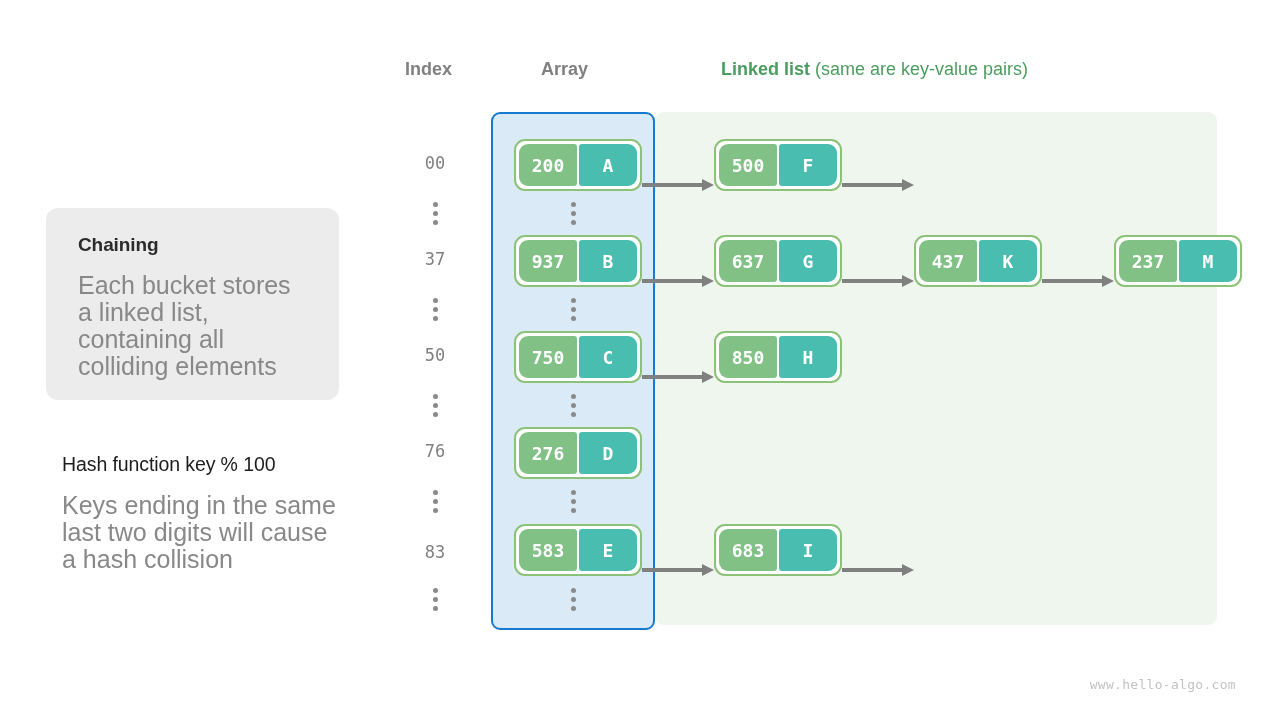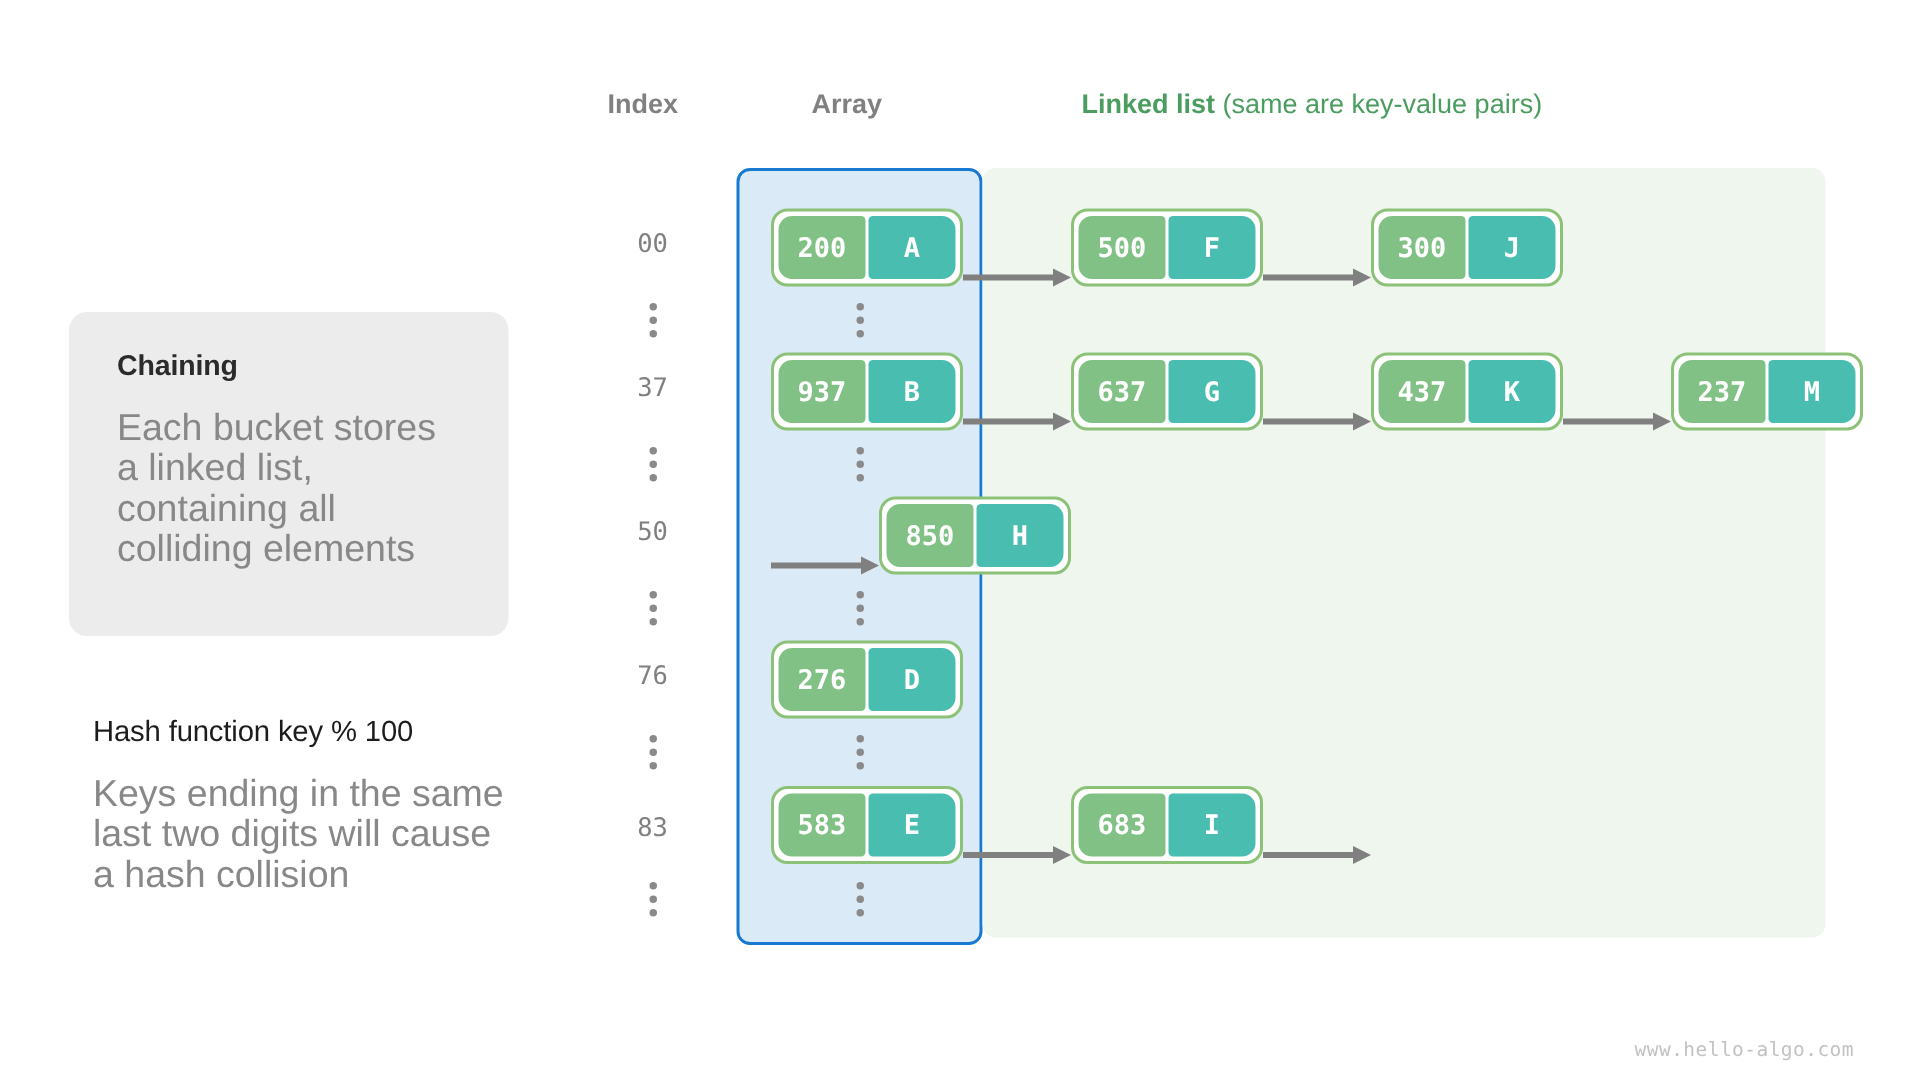--- a/index.html
+++ b/index.html
@@ -18,21 +18,21 @@
   
   #left-panel {
     position: absolute;
     left: 46px;
     top: 208px;
     width: 300px;
   }
   #chaining-card {
     background: #ececec;
     border-radius: 12px;
-    padding: 26px 30px 44px 32px;
+    padding: 26px 30px 20px 32px;
     box-sizing: border-box;
     width: 293px;
   }
   #chaining-title {
     font-size: 19px;
     font-weight: bold;
     color: #2b2b2b;
     letter-spacing: -0.1px;
     margin-bottom: 16px;
   }
@@ -188,21 +188,21 @@
     height: 0;
     border-top: 6px solid transparent;
     border-bottom: 6px solid transparent;
     border-left: 12px solid #808080;
   }
 
   
   #watermark {
     position: absolute;
     right: 44px;
-    bottom: 12px;
+    bottom: 28px;
     font-family: "DejaVu Sans Mono", monospace;
     font-size: 13px;
     color: #c2c2c2;
     letter-spacing: 0.3px;
   }
 </style>
 </head>
 <body>
 
 <div id="left-panel">
@@ -237,24 +237,20 @@
         <div class="head"></div>
       </div>
       <div class="node">
         <div class="cell key">500</div>
         <div class="cell val">F</div>
       </div>
       <div class="arrow">
         <div class="shaft"></div>
         <div class="head"></div>
       </div>
-      <div class="node">
-        <div class="cell key">300</div>
-        <div class="cell val">J</div>
-      </div>
     </div>
     <div class="index-label" style="top: 249px;">37</div>
     <div class="chain" style="top: 235px;">
       <div class="node">
         <div class="cell key">937</div>
         <div class="cell val">B</div>
       </div>
       <div class="arrow">
         <div class="shaft"></div>
         <div class="head"></div>
@@ -275,20 +271,24 @@
         <div class="shaft"></div>
         <div class="head"></div>
       </div>
       <div class="node">
         <div class="cell key">237</div>
         <div class="cell val">M</div>
       </div>
     </div>
     <div class="index-label" style="top: 345px;">50</div>
     <div class="chain" style="top: 331px;">
+      <div class="node">
+        <div class="cell key">750</div>
+        <div class="cell val">C</div>
+      </div>
       <div class="arrow">
         <div class="shaft"></div>
         <div class="head"></div>
       </div>
       <div class="node">
         <div class="cell key">850</div>
         <div class="cell val">H</div>
       </div>
     </div>
     <div class="index-label" style="top: 441px;">76</div>

